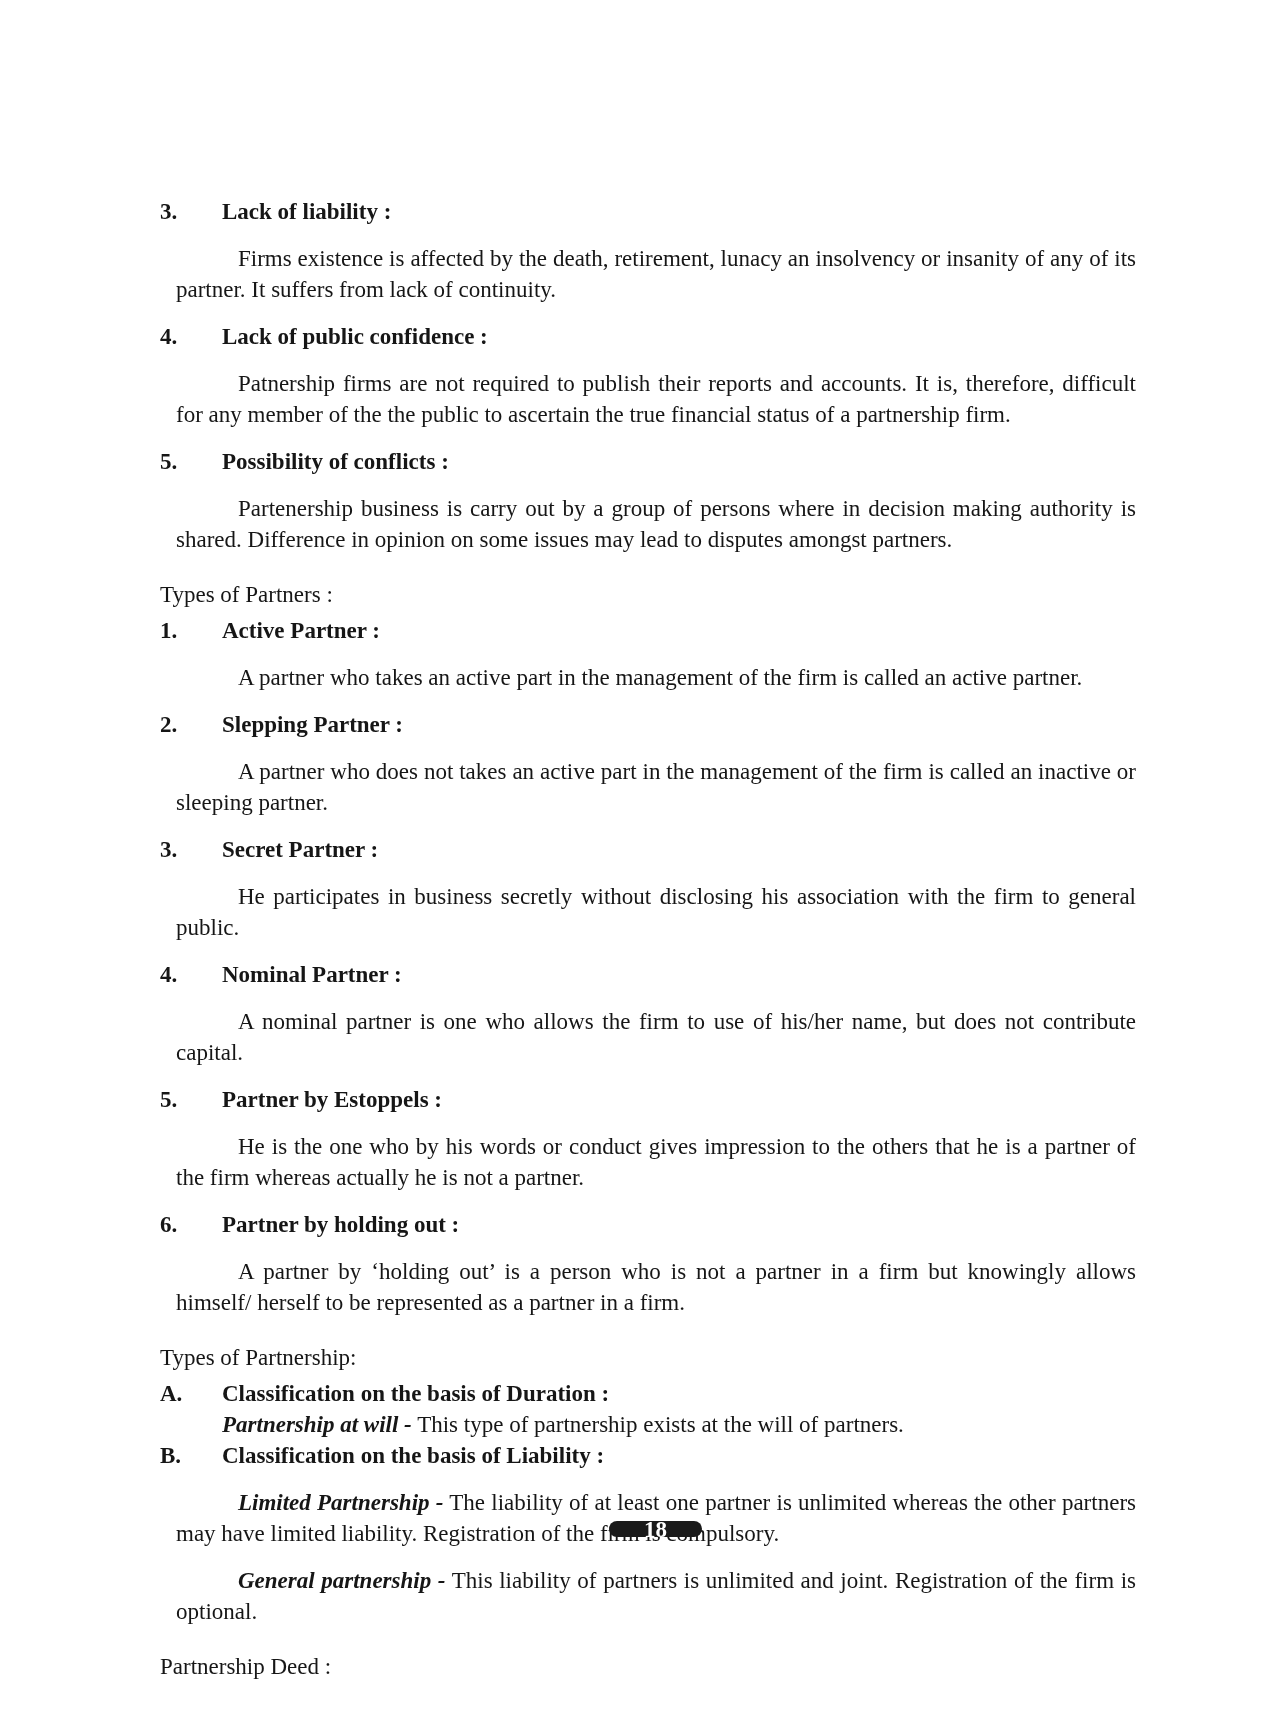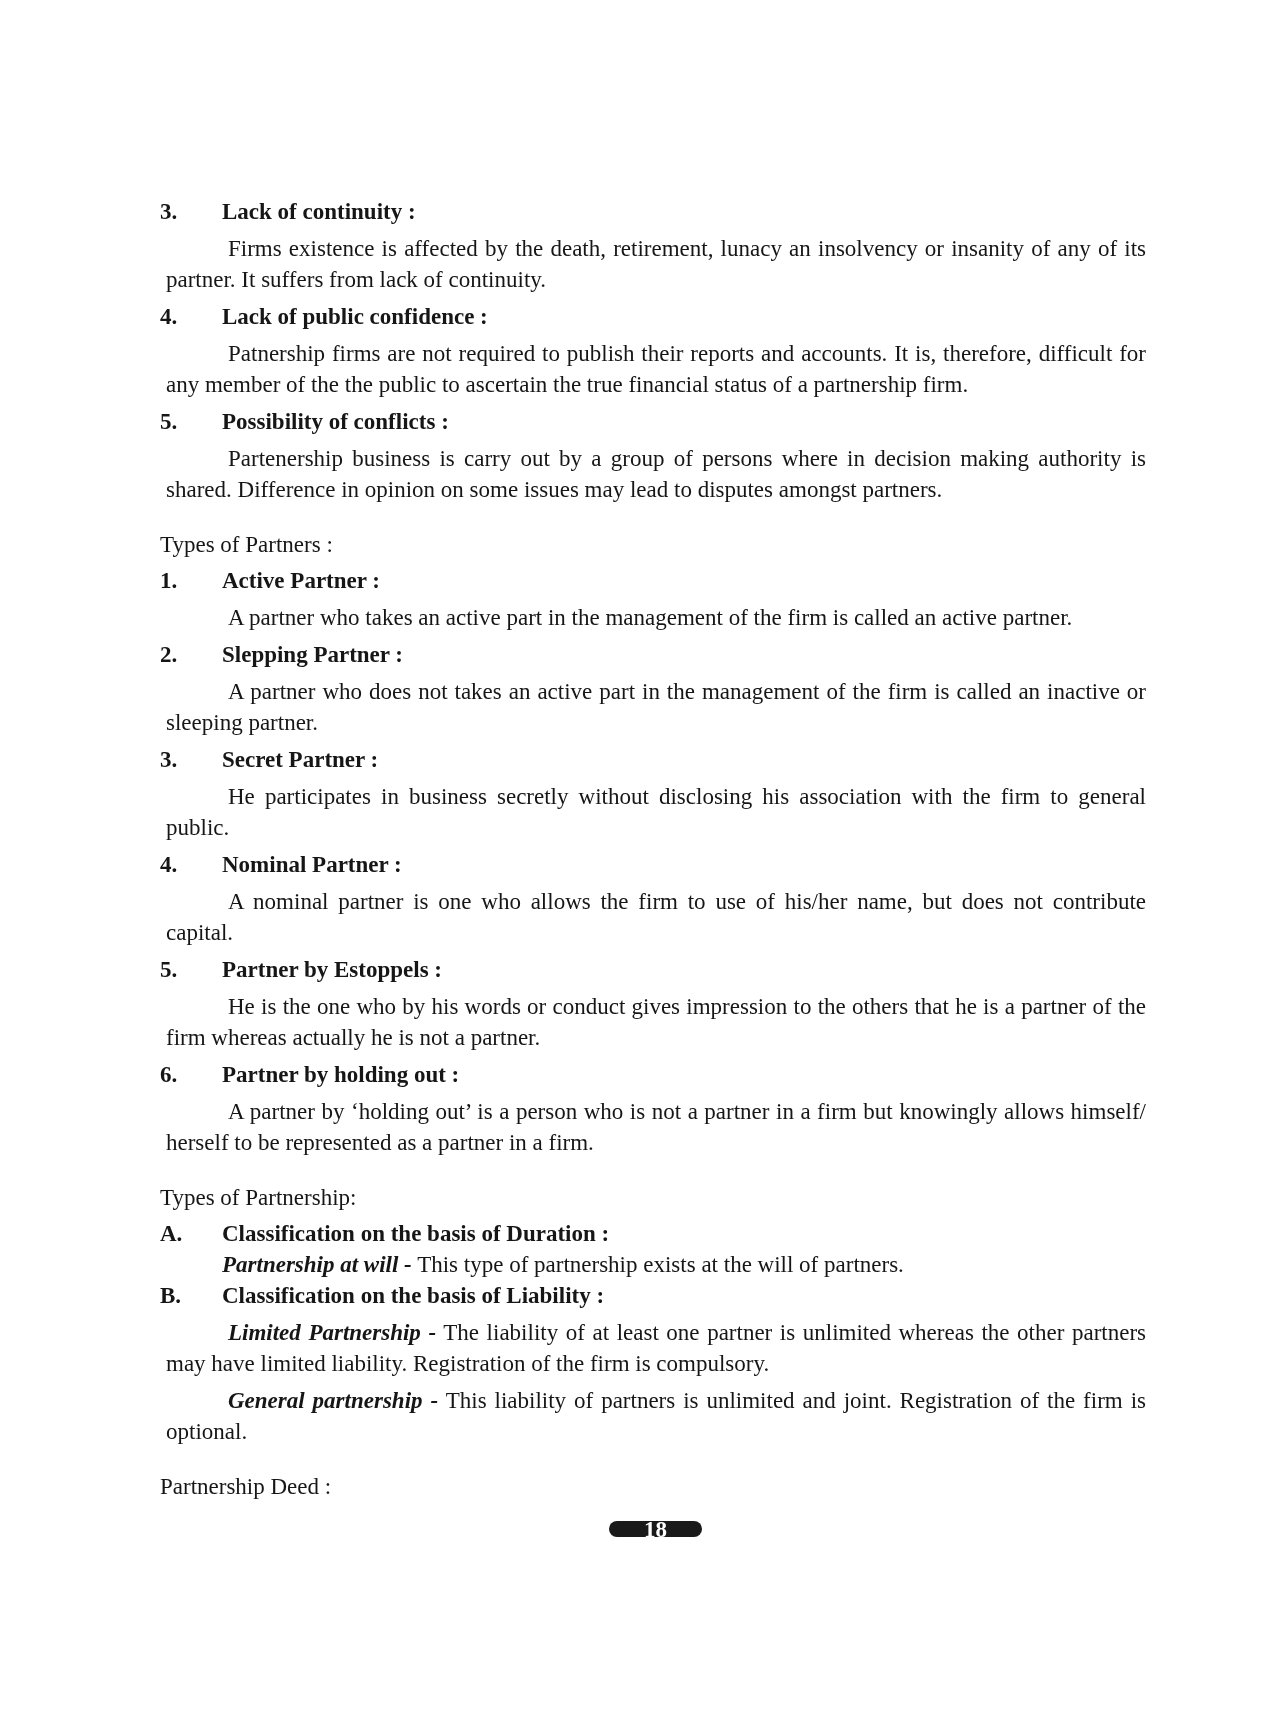--- a/index.html
+++ b/index.html
@@ -26,21 +26,21 @@
   }
   .head {
     display: flex;
     font-weight: bold;
   }
   .num {
     flex: 0 0 62px;
     width: 62px;
   }
   p.para {
-    margin: 6px;
+    margin: 16px;
     text-indent: 62px;
     text-align: justify;
   }
   .lead {
     font-weight: bold;
     font-style: italic;
   }
   .sub-entry {
     margin: 0 0 0 62px;
     text-align: justify;
@@ -71,21 +71,21 @@
 </style>
 </head>
 <body>
 
 <div class="page">
   <div class="content">
 
     <section>
       <div class="head">
         <span class="num">3.</span>
-        <span class="title">Lack of continuity :</span>
+        <span class="title">Lack of liability :</span>
       </div>
       <p class="para">Firms existence is affected by the death, retirement, lunacy an insolvency or insanity of any of its partner. It suffers from lack of continuity.</p>
 
       <div class="head">
         <span class="num">4.</span>
         <span class="title">Lack of public confidence :</span>
       </div>
       <p class="para">Patnership firms are not required to publish their reports and accounts. It is, therefore, difficult for any member of the the public to ascertain the true financial status of a partnership firm.</p>
 
       <div class="head">

